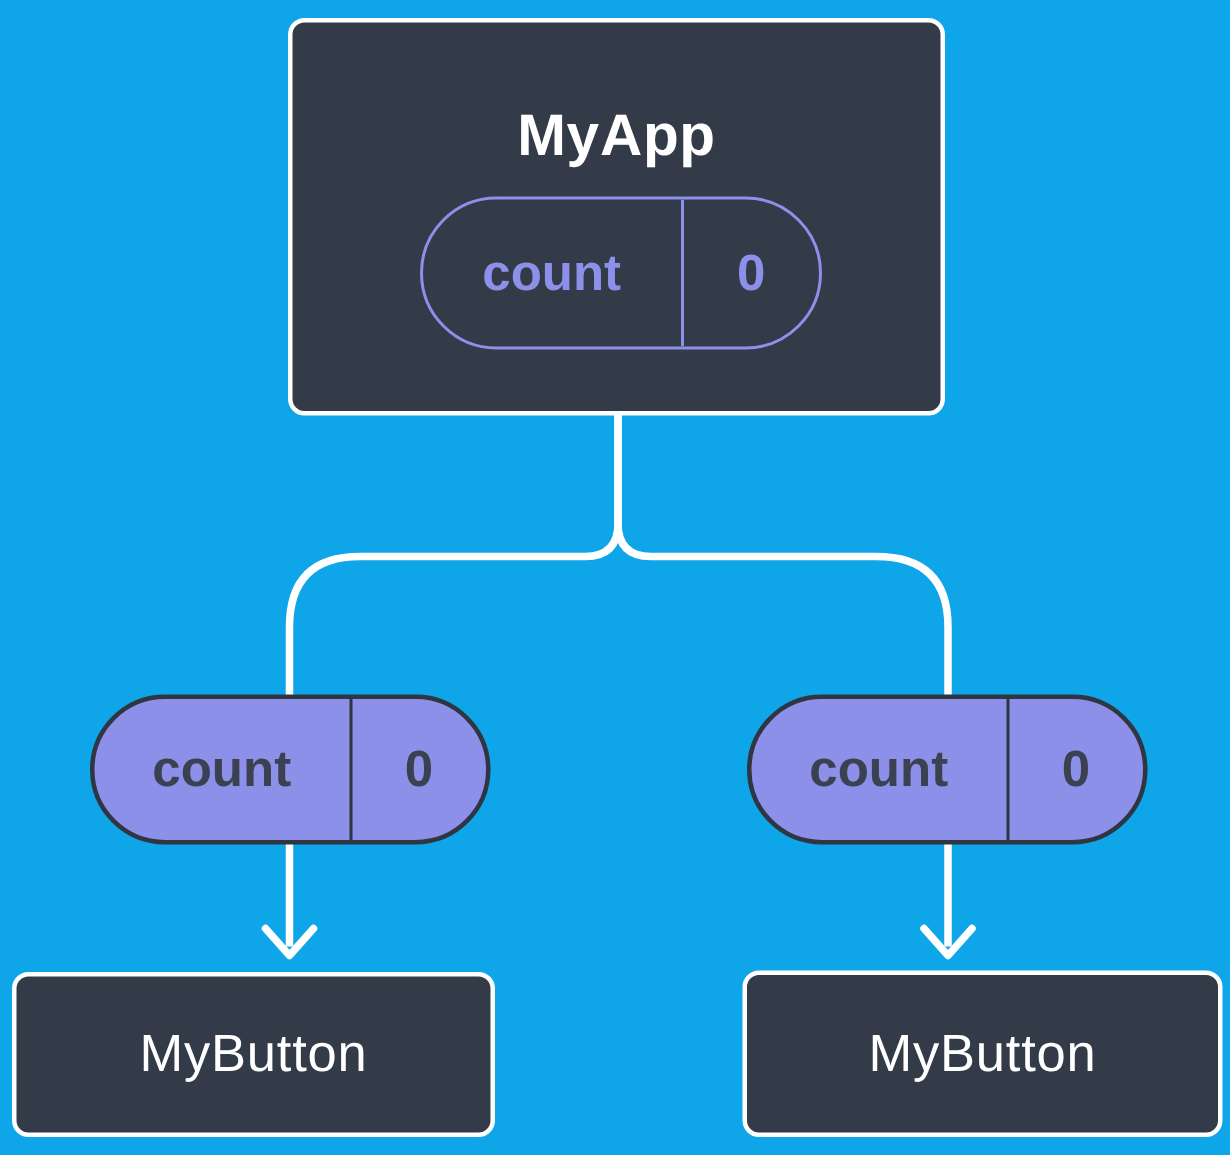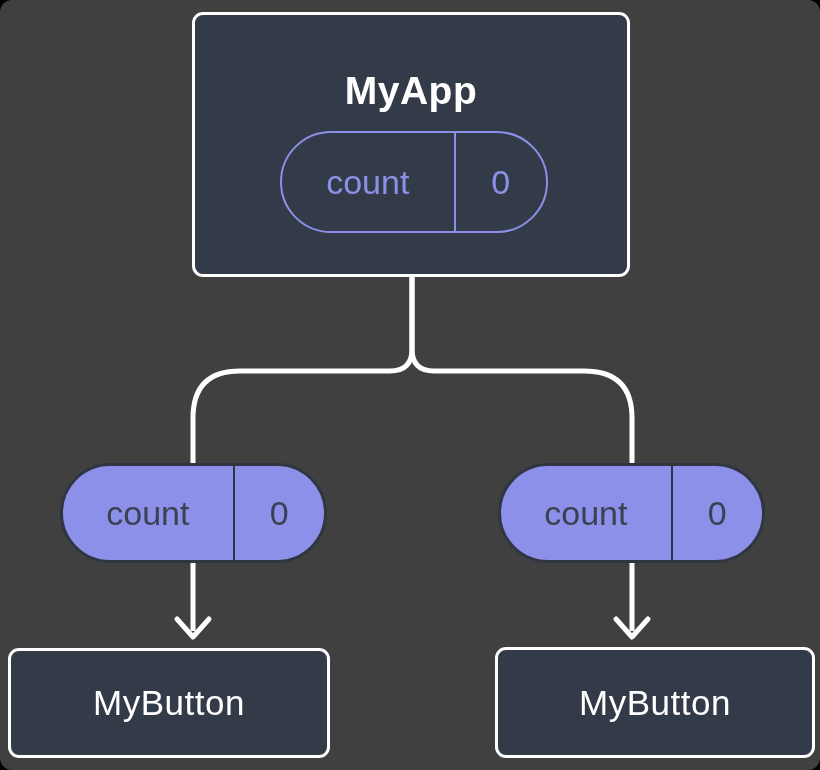--- a/index.html
+++ b/index.html
@@ -4,24 +4,23 @@
 <style>
   html, body {
     margin: 0;
     padding: 0;
     background: #000000;
   }
   .stage {
     position: relative;
     width: 820px;
     height: 770px;
-    background: #404040;
+    background: #0ea5e9;
     overflow: hidden;
     font-family: "Liberation Sans", "DejaVu Sans", sans-serif;
-    border-radius: 12px;
   }
   .connectors {
     position: absolute;
     left: 0;
     top: 0;
     z-index: 1;
   }
   .component-box {
     position: absolute;
     background: #343B48;
@@ -54,21 +53,21 @@
     border-radius: 999px;
     overflow: hidden;
     z-index: 2;
   }
   .pill .pill-name-cell,
   .pill .pill-value-cell {
     display: flex;
     align-items: center;
     justify-content: center;
     font-size: 34px;
-    font-weight: 400;
+    font-weight: 700;
   }
   .pill .pill-name-cell { flex: 0 0 65%; }
   .pill .pill-value-cell { flex: 1 1 auto; }
   .state-pill {
     position: absolute;
     left: 85px;
     top: 116px;
     width: 268px;
     height: 102px;
     border: 2.5px solid #8C90E9;

